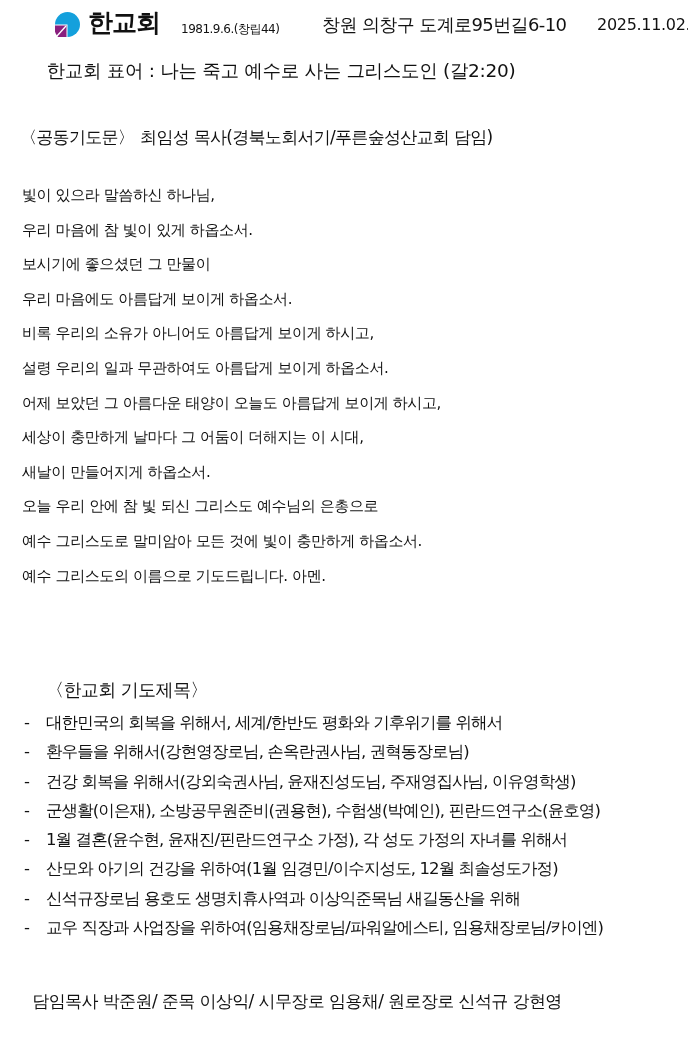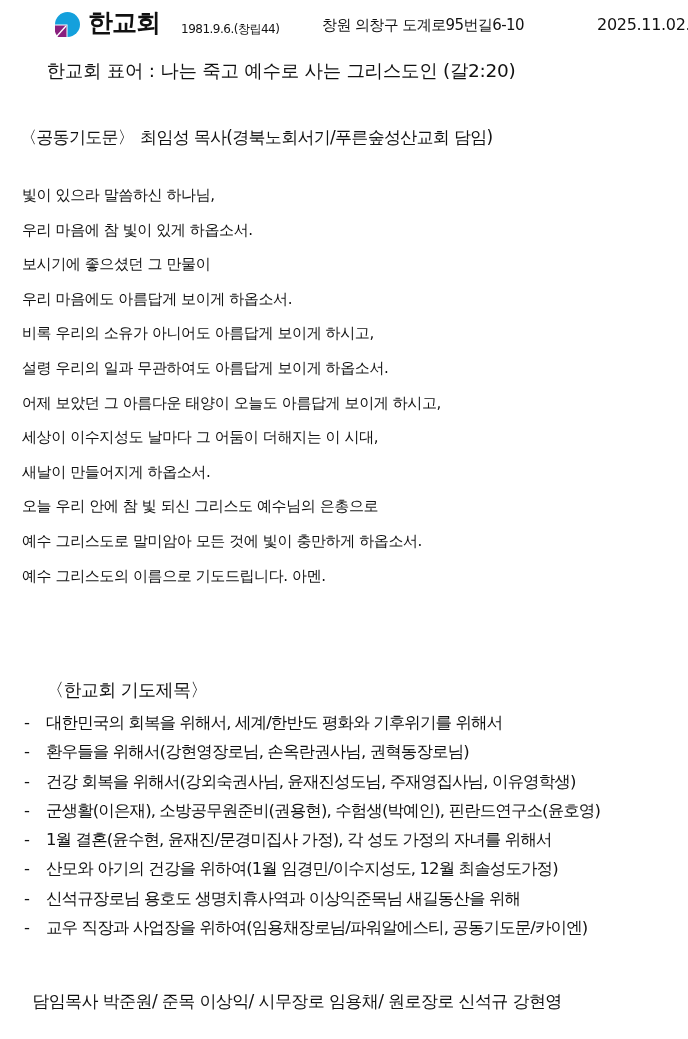--- a/index.html
+++ b/index.html
@@ -44,21 +44,21 @@
       left: 149px;
       top: 21px;
       font-size: 12px;
       letter-spacing: -0.5px;
       line-height: 16px;
     }
     .address {
       position: absolute;
       left: 290px;
       top: 15px;
-      font-size: 15px;
+      font-size: 18px;
       letter-spacing: -0.6px;
       line-height: 20px;
     }
     .date {
       position: absolute;
       left: 565px;
       top: 15px;
       font-size: 16px;
       letter-spacing: -0.3px;
       line-height: 20px;
@@ -156,33 +156,33 @@
 </div>
 
 <ul class="prayer-lines">
   <li>빛이 있으라 말씀하신 하나님,</li>
   <li>우리 마음에 참 빛이 있게 하옵소서.</li>
   <li>보시기에 좋으셨던 그 만물이</li>
   <li>우리 마음에도 아름답게 보이게 하옵소서.</li>
   <li>비록 우리의 소유가 아니어도 아름답게 보이게 하시고,</li>
   <li>설령 우리의 일과 무관하여도 아름답게 보이게 하옵소서.</li>
   <li>어제 보았던 그 아름다운 태양이 오늘도 아름답게 보이게 하시고,</li>
-  <li>세상이 이수지성도 날마다 그 어둠이 더해지는 이 시대,</li>
+  <li>세상이 충만하게 날마다 그 어둠이 더해지는 이 시대,</li>
   <li>새날이 만들어지게 하옵소서.</li>
   <li>오늘 우리 안에 참 빛 되신 그리스도 예수님의 은총으로</li>
   <li>예수 그리스도로 말미암아 모든 것에 빛이 충만하게 하옵소서.</li>
   <li>예수 그리스도의 이름으로 기도드립니다. 아멘.</li>
 </ul>
 
 <div class="topics-heading">〈한교회 기도제목〉</div>
 
 <ul class="topics">
   <li><span class="dash">-</span><span>대한민국의 회복을 위해서, 세계/한반도 평화와 기후위기를 위해서</span></li>
   <li><span class="dash">-</span><span>환우들을 위해서(강현영장로님, 손옥란권사님, 권혁동장로님)</span></li>
   <li><span class="dash">-</span><span>건강 회복을 위해서(강외숙권사님, 윤재진성도님, 주재영집사님, 이유영학생)</span></li>
   <li><span class="dash">-</span><span>군생활(이은재), 소방공무원준비(권용현), 수험생(박예인), 핀란드연구소(윤호영)</span></li>
-  <li><span class="dash">-</span><span>1월 결혼(윤수현, 윤재진/문경미집사 가정), 각 성도 가정의 자녀를 위해서</span></li>
+  <li><span class="dash">-</span><span>1월 결혼(윤수현, 윤재진/핀란드연구소 가정), 각 성도 가정의 자녀를 위해서</span></li>
   <li><span class="dash">-</span><span>산모와 아기의 건강을 위하여(1월 임경민/이수지성도, 12월 최솔성도가정)</span></li>
   <li><span class="dash">-</span><span>신석규장로님 용호도 생명치휴사역과 이상익준목님 새길동산을 위해</span></li>
-  <li><span class="dash">-</span><span>교우 직장과 사업장을 위하여(임용채장로님/파워알에스티, 공동기도문/카이엔)</span></li>
+  <li><span class="dash">-</span><span>교우 직장과 사업장을 위하여(임용채장로님/파워알에스티, 임용채장로님/카이엔)</span></li>
 </ul>
 
 <div class="staff">담임목사 박준원/ 준목 이상익/ 시무장로 임용채/ 원로장로 신석규 강현영</div>
 
 </body></html>

